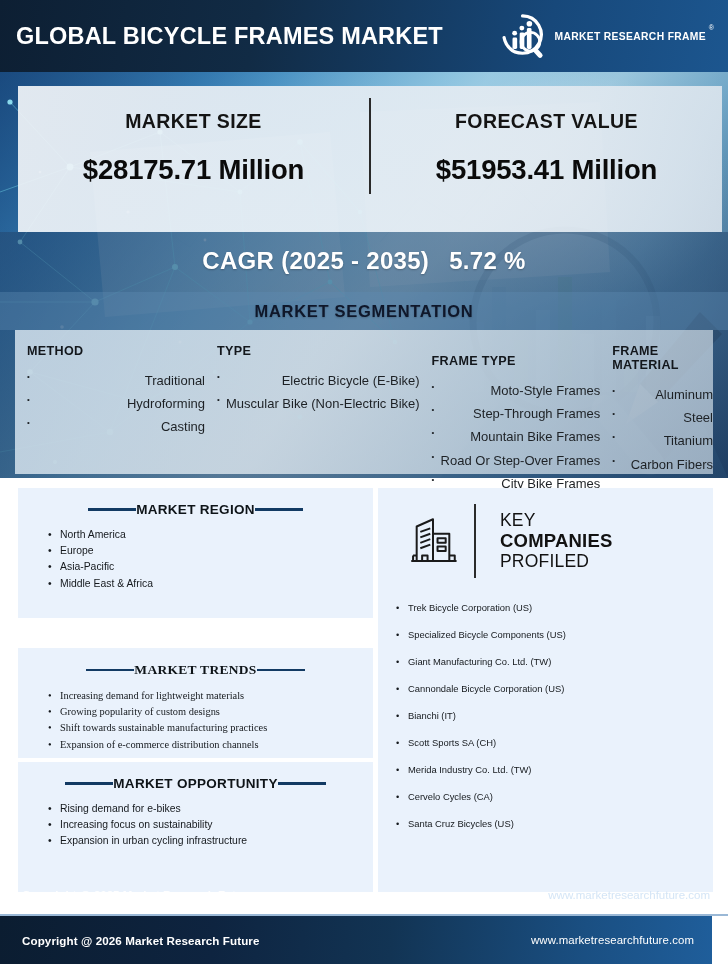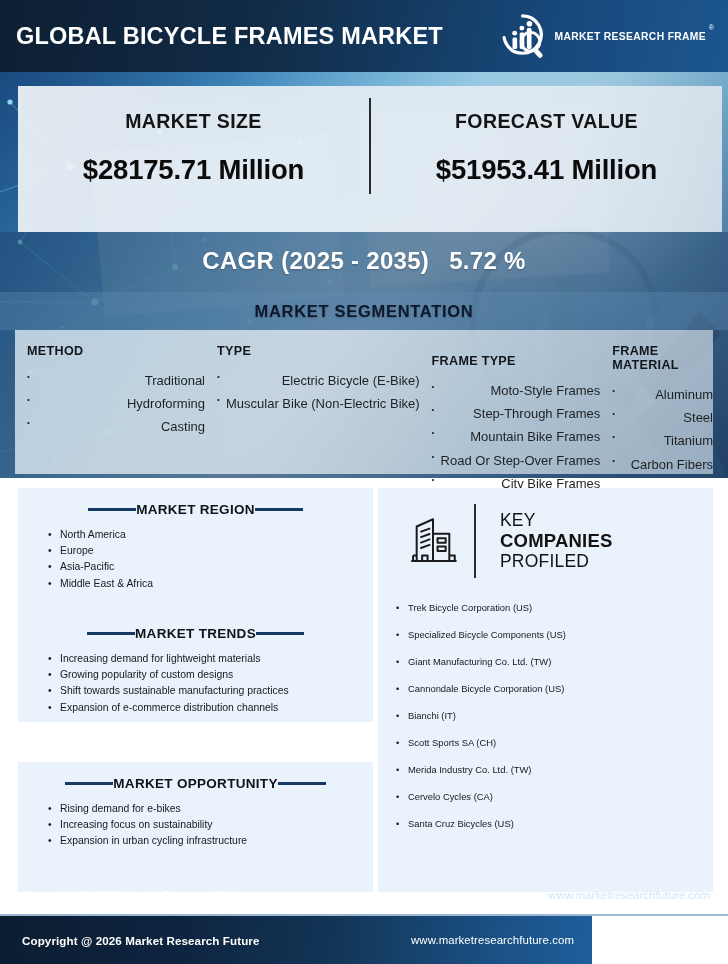--- a/index.html
+++ b/index.html
@@ -203,21 +203,21 @@
     width: 728px; height: 438px;
     background: #ffffff;
     z-index: 3;
   }
 
   .card {
     position: absolute;
     background: #eaf2fc;
   }
   #card-region      { left: 18px; top: 488px; width: 355px; height: 130px; }
-  #card-trends      { left: 18px; top: 612px; width: 355px; height: 110px; }
+  #card-trends      { left: 18px; top: 648px; width: 355px; height: 110px; font-family: Liberation Serif, serif; }
   #card-opportunity { left: 18px; top: 762px; width: 355px; height: 130px; }
   #card-companies   { left: 378px; top: 488px; width: 335px; height: 404px; }
 
   .card { z-index: 6; }
 
   .card-head {
     display: flex;
     align-items: center;
     justify-content: center;
     padding-top: 14px;
@@ -293,21 +293,21 @@
     z-index: 7;
     white-space: nowrap;
   }
   #watermark-copyright { left: 22px; }
   #watermark-site { right: 18px; color: rgba(210,228,245,0.95); font-weight: normal; }
 
   
   .footer {
     position: absolute;
     left: 0; top: 916px;
-    width: 592px; height: 48px;
+    width: 712px; height: 48px;
     background: linear-gradient(95deg, #0b1d31 0%, #0e2440 30%, #123454 55%, #1a4f82 82%, #1f5e9b 100%);
     display: flex;
     align-items: center;
     justify-content: space-between;
     padding: 0 18px 0 22px;
     z-index: 12;
   }
   .footer-copy {
     color: #ffffff;
     font-size: 11.6px;

